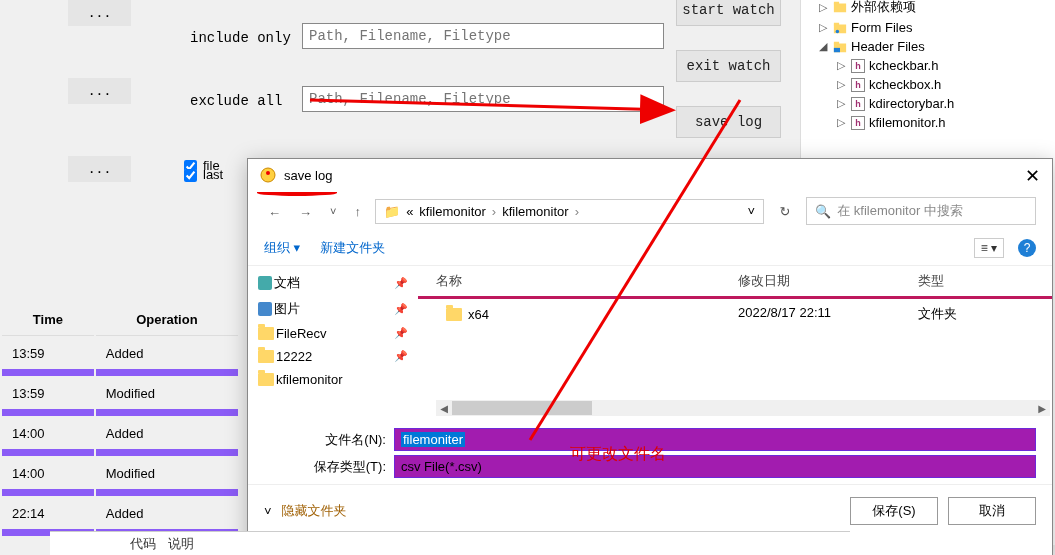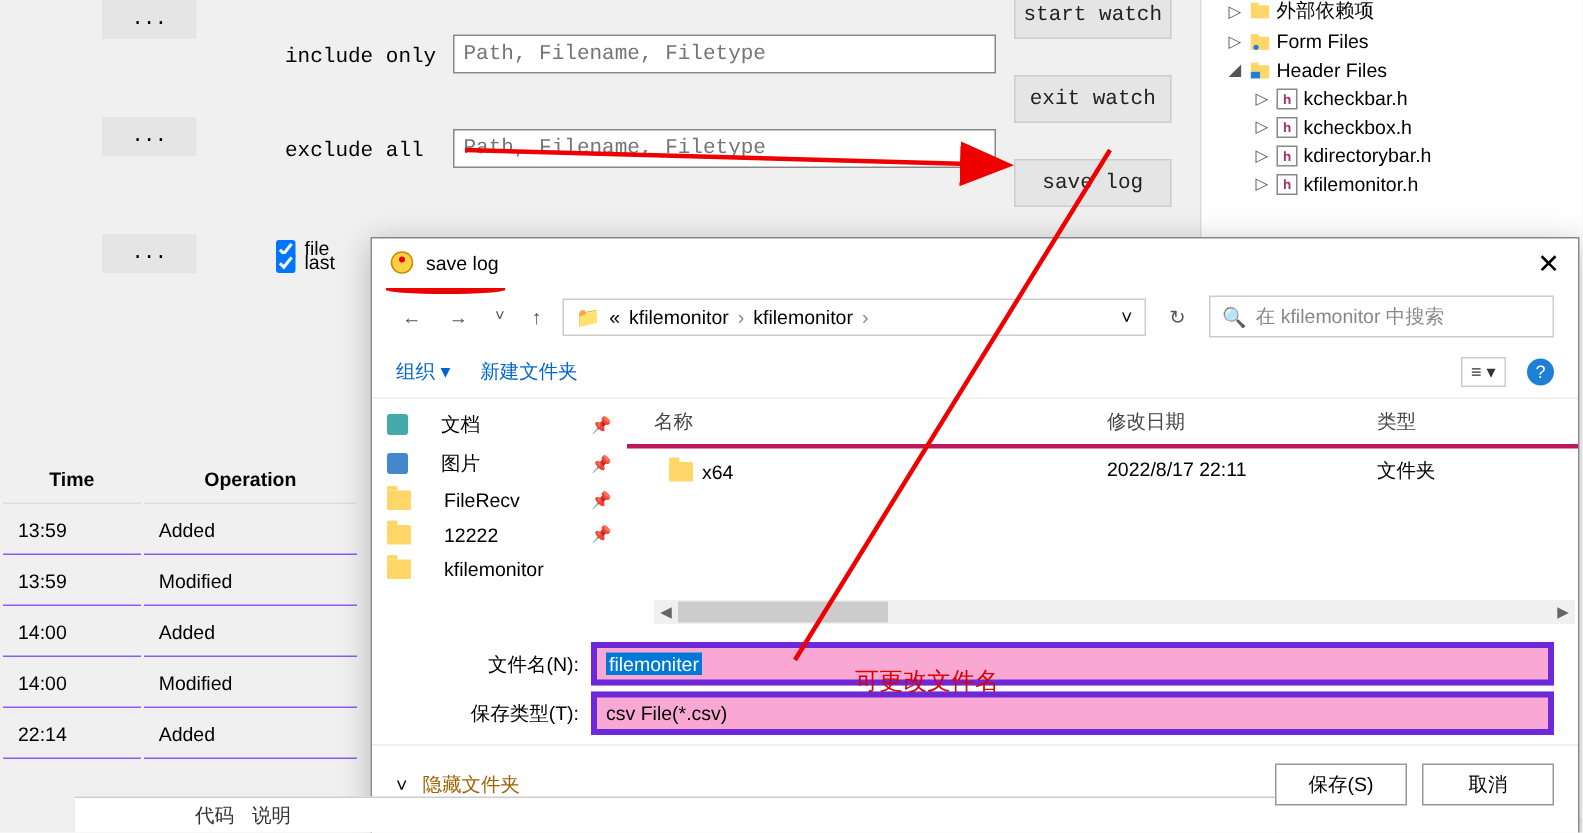--- a/index.html
+++ b/index.html
@@ -12,21 +12,21 @@
 .row3{position:absolute;left:68px;top:156px}
 .lbl{font-family:"Courier New",monospace;font-size:14px;position:absolute}
 .filt{position:absolute;width:362px;height:26px;border:1px solid #888;background:#fff;font-family:"Courier New",monospace;padding:3px 6px;color:#999;font-size:14px}
 .sidebtn{position:absolute;width:105px;height:32px;background:#e5e5e5;border:1px solid #ccc;font-family:"Courier New",monospace;font-size:14px;color:#222}
 .chk{position:absolute;font-family:"Courier New",monospace;font-size:14px}
 .chk input{margin-right:6px;vertical-align:middle}
 
 
 .tbl{position:absolute;left:0;top:302px;width:240px}
 .tbl th{font-weight:bold;padding:8px 10px;border-bottom:1px solid #ddd;}
-.tbl td{padding:8px 10px;border-bottom:1px solid #8b5cf6}
+.tbl td{padding:8px 10px;border-bottom:7px solid #8b5cf6}
 
 
 .tree{position:absolute;left:800px;top:-10px;width:255px;background:#fff;border-left:1px solid #ddd;height:555px;padding:6px 4px;font-size:13px}
 .tree .node{padding:2px 0;white-space:nowrap;display:flex;align-items:center;gap:4px}
 .tree .ind1{padding-left:14px}
 .tree .ind2{padding-left:32px}
 .tree .arrow{display:inline-block;width:10px;font-size:11px;color:#555}
 .ico-folder{width:14px;height:14px;display:inline-block}
 .ico-h{width:14px;height:14px;border:1px solid #888;font-size:9px;line-height:12px;text-align:center;background:#fff;color:#a03070;font-weight:bold;display:inline-block}
 
@@ -41,41 +41,41 @@
 .crumb .sep{color:#888}
 .refresh{width:22px;text-align:center;color:#555}
 .search{border:1px solid #ccc;padding:4px 8px;width:230px;color:#888;display:flex;align-items:center;gap:6px}
 .dlg-tool{display:flex;align-items:center;padding:8px 16px;gap:20px;border-bottom:1px solid #eee;color:#0066cc;position:relative}
 .dlg-tool .right{position:absolute;right:16px;display:flex;gap:14px;align-items:center}
 .viewbtn{border:1px solid #ccc;padding:2px 6px;color:#333;font-size:12px}
 .qmark{width:18px;height:18px;border-radius:50%;background:#1e7fd6;color:#fff;text-align:center;line-height:18px;font-size:12px}
 
 .dlg-body{display:flex;height:150px}
 .quick{width:170px;padding:4px 10px}
-.quick .q{padding:4px 0;display:flex;align-items:center;gap:22px}
+.quick .q{padding:4px 0;display:flex;align-items:center;gap:2px}
 .pin{color:#888;margin-left:auto;font-size:11px}
 .flist{flex:1;position:relative}
 .fhdr{display:flex;border-bottom:3px solid #be185d;color:#444;padding:6px 0}
 .fhdr .c1{width:320px;padding-left:18px}
 .fhdr .c2{width:180px}
 .fhdr .c3{flex:1}
 .frow{display:flex;padding:6px 0}
 .frow .c1{width:320px;padding-left:28px;display:flex;align-items:center;gap:6px}
 .frow .c2{width:180px}
 .frow .c3{flex:1}
 .foldericon{width:16px;height:13px;background:#ffd768;border-radius:1px;display:inline-block;position:relative}
 .foldericon:before{content:"";position:absolute;top:-3px;left:0;width:7px;height:3px;background:#ffd768;border-radius:1px 1px 0 0}
 .scrolltrack{position:absolute;bottom:0;left:18px;right:2px;height:16px;background:#f0f0f0;display:flex;align-items:center}
 .scrolltrack .lft,.scrolltrack .rgt{width:16px;text-align:center;color:#666;font-size:10px}
 .scrolltrack .thumb{width:140px;height:14px;background:#ccc}
 
 .dlg-fields{padding:8px 16px 0 16px}
 .fld{display:flex;align-items:center;margin:4px 0}
 .fld label{width:130px;text-align:right;padding-right:8px}
-.fld .inp{flex:1;border:4px solid #6d28d9;padding:3px 6px;background:#f9a8d4}
+.fld .inp{flex:1;border:1px solid #6d28d9;padding:3px 6px;background:#a21caf}
 .sel{background:#0078d7;color:#fff;padding:0 2px}
 .anno{position:absolute;left:570px;top:444px;color:#d00;font-size:16px;z-index:60}
 
 .dlg-foot{display:flex;align-items:center;padding:12px 16px;gap:10px;border-top:1px solid #eee;margin-top:6px}
 .dlg-foot .hide{color:#a16207;flex:1}
 .dlg-foot button{width:88px;height:28px;background:#fff;border:1px solid #999}
 
 
 .arrowline{position:absolute;z-index:55;pointer-events:none}
 

